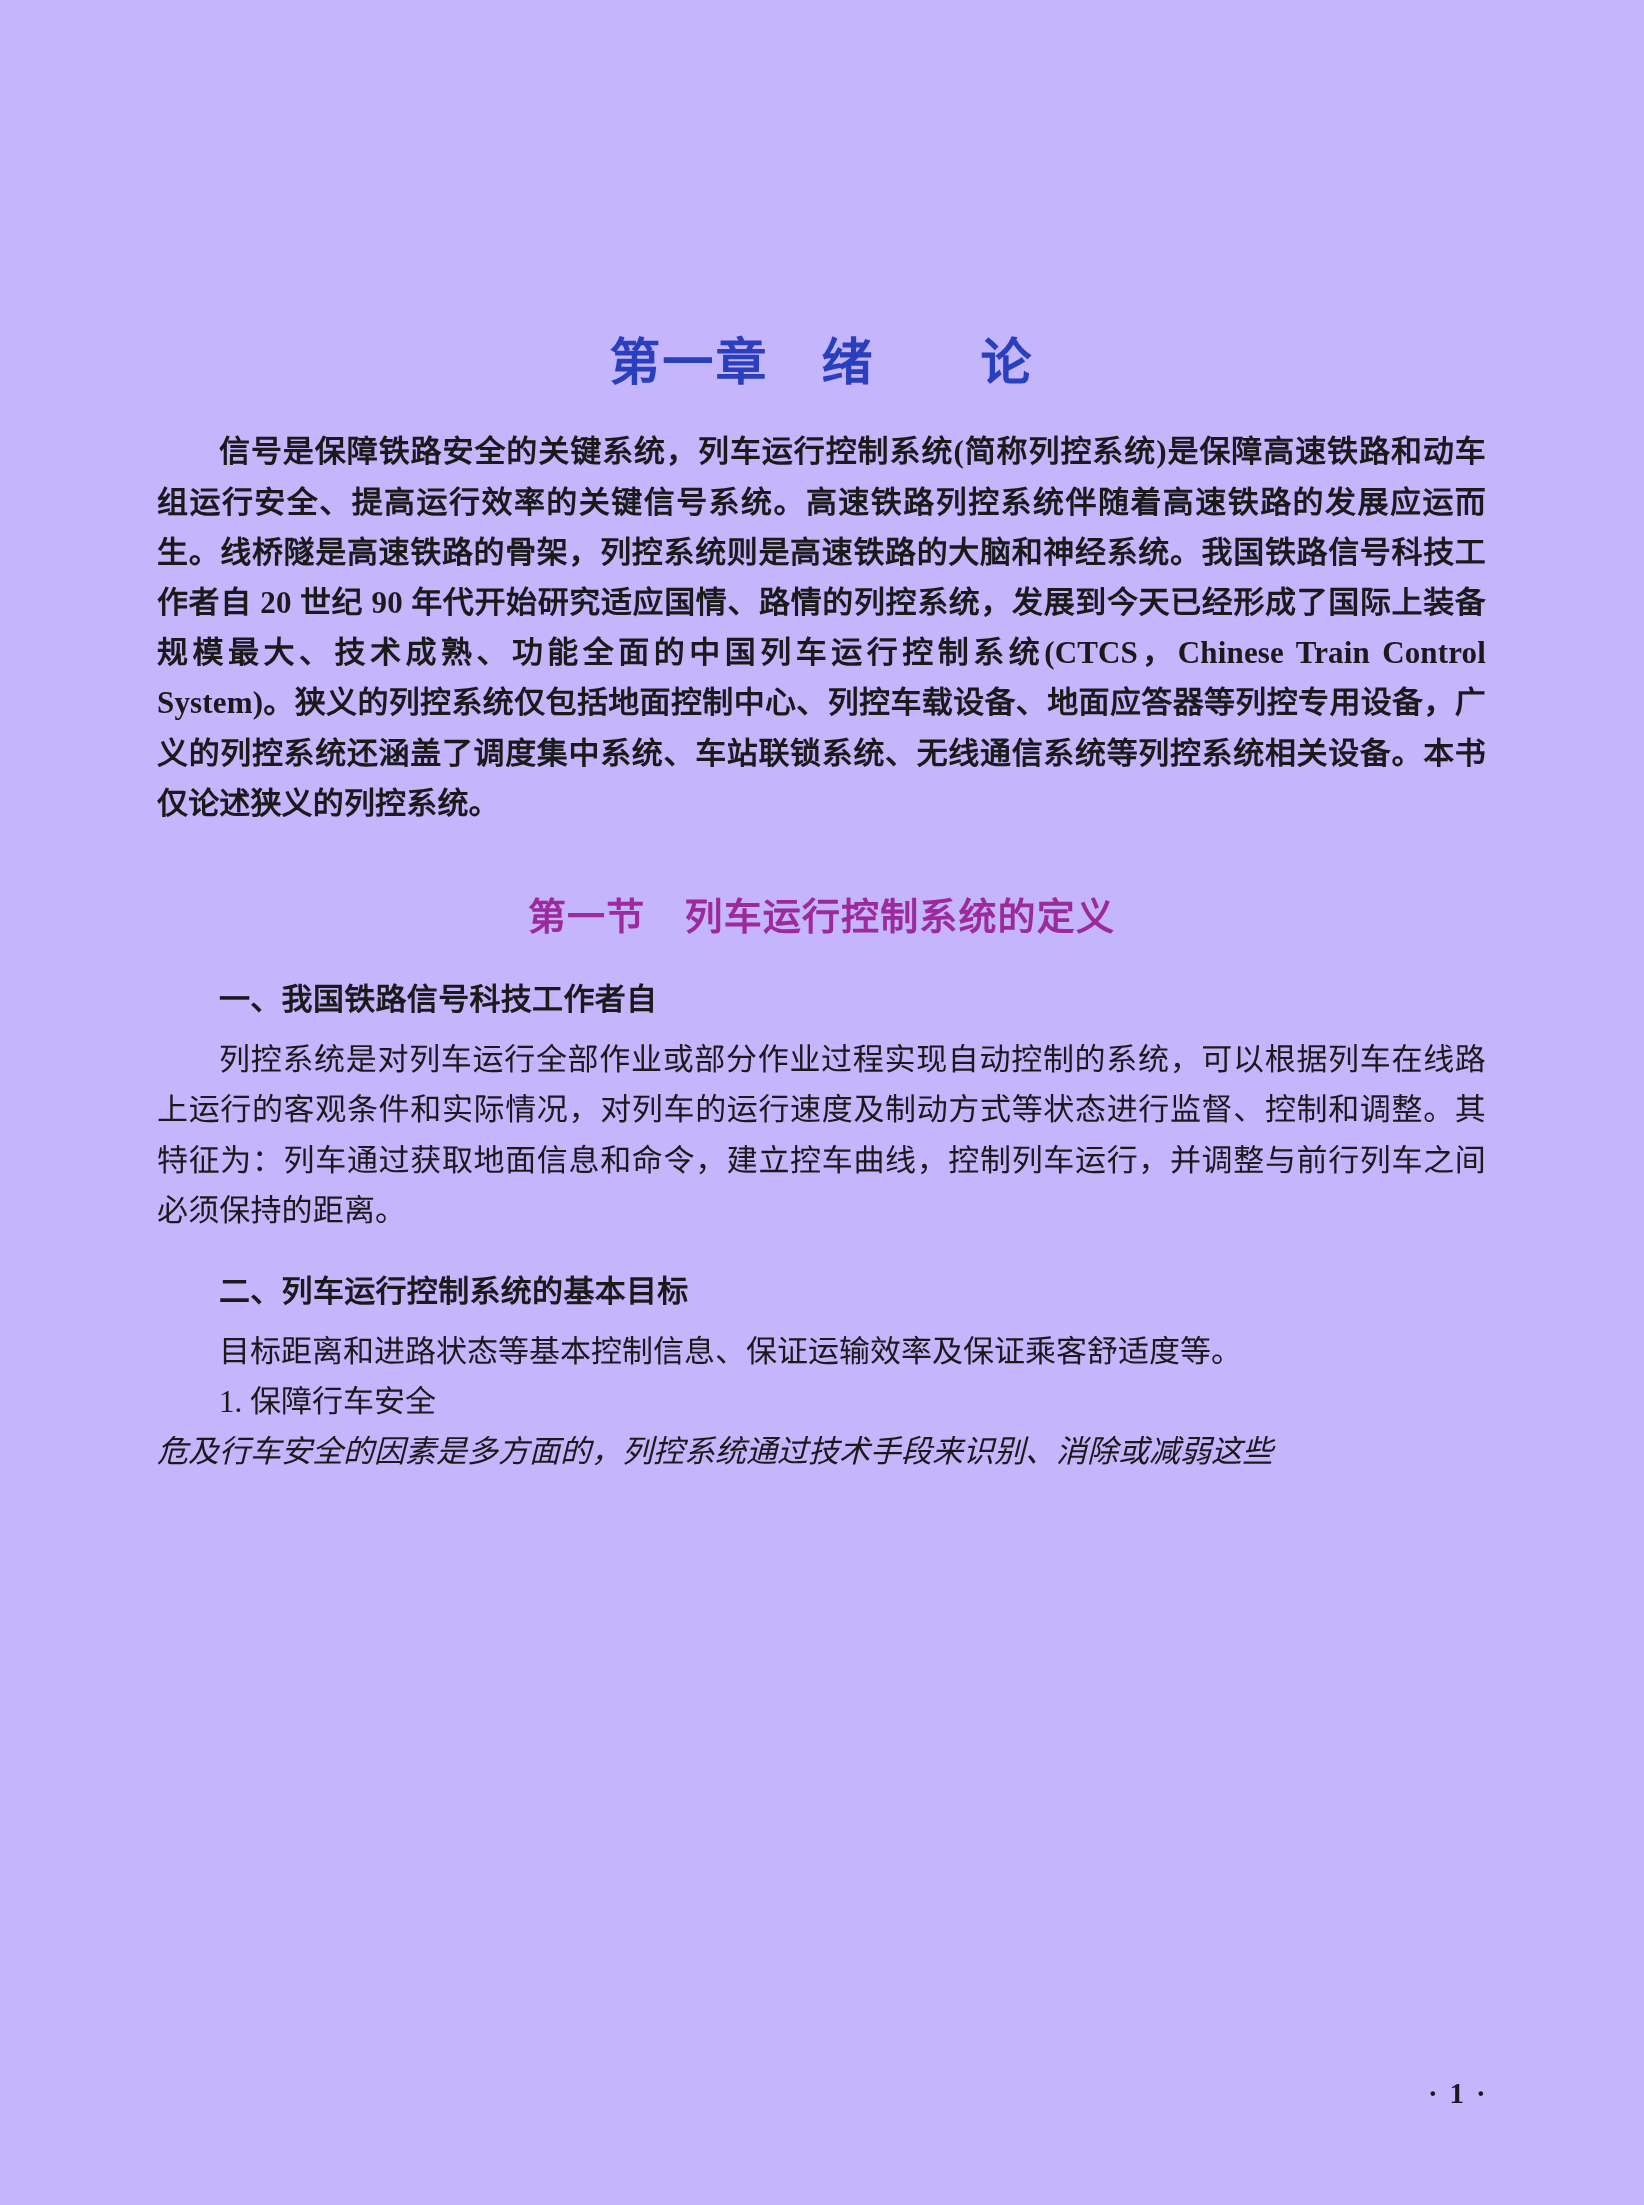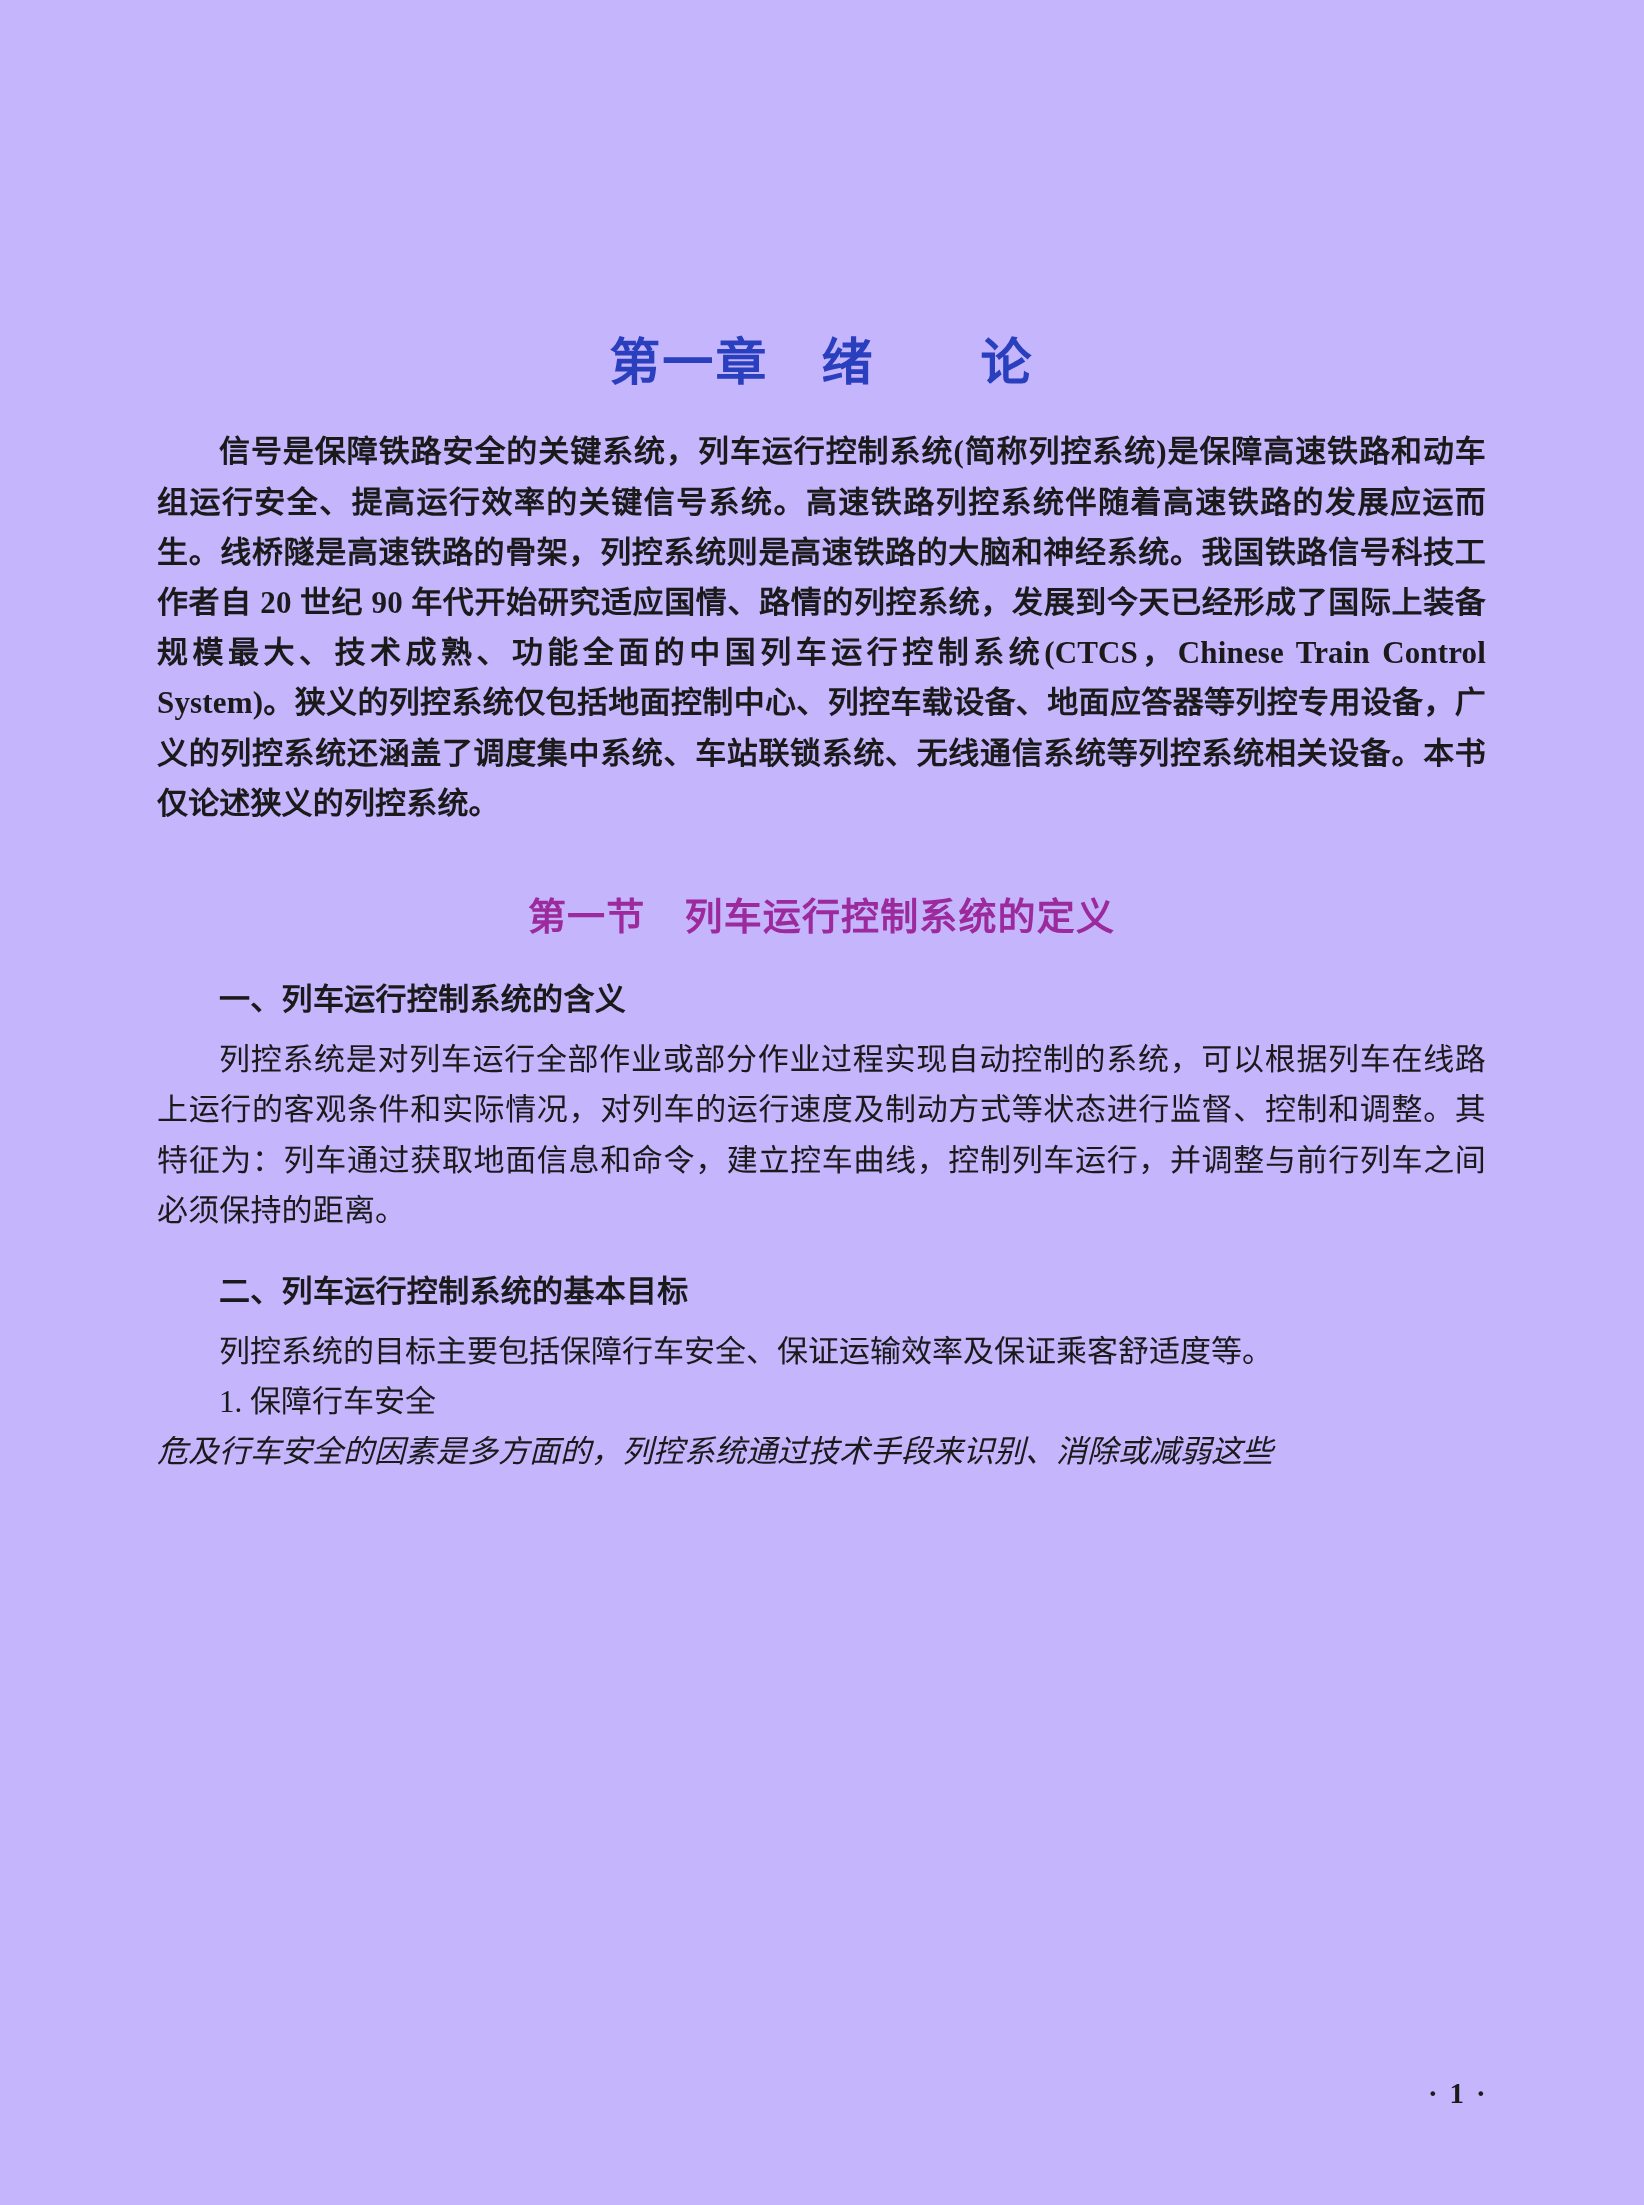--- a/index.html
+++ b/index.html
@@ -110,27 +110,27 @@
   <div class="content">
 
     <h1 class="chapter-title">第一章　绪　　论</h1>
 
     <div class="para-block">
       <p class="body">信号是保障铁路安全的关键系统，列车运行控制系统(简称列控系统)是保障高速铁路和动车组运行安全、提高运行效率的关键信号系统。高速铁路列控系统伴随着高速铁路的发展应运而生。线桥隧是高速铁路的骨架，列控系统则是高速铁路的大脑和神经系统。我国铁路信号科技工作者自 20 世纪 90 年代开始研究适应国情、路情的列控系统，发展到今天已经形成了国际上装备规模最大、技术成熟、功能全面的中国列车运行控制系统(CTCS，Chinese Train Control System)。狭义的列控系统仅包括地面控制中心、列控车载设备、地面应答器等列控专用设备，广义的列控系统还涵盖了调度集中系统、车站联锁系统、无线通信系统等列控系统相关设备。本书仅论述狭义的列控系统。</p>
     </div>
 
     <h2 class="section-heading">第一节　列车运行控制系统的定义</h2>
 
-    <h3 class="sub-heading">一、列车运行控制系统的含义</h3>
+    <h3 class="sub-heading">一、我国铁路信号科技工作者自</h3>
 
     <p class="body">列控系统是对列车运行全部作业或部分作业过程实现自动控制的系统，可以根据列车在线路上运行的客观条件和实际情况，对列车的运行速度及制动方式等状态进行监督、控制和调整。其特征为：列车通过获取地面信息和命令，建立控车曲线，控制列车运行，并调整与前行列车之间必须保持的距离。</p>
 
     <h3 class="sub-heading">二、列车运行控制系统的基本目标</h3>
 
-    <p class="plain-line">列控系统的目标主要包括保障行车安全、保证运输效率及保证乘客舒适度等。</p>
+    <p class="plain-line">目标距离和进路状态等基本控制信息、保证运输效率及保证乘客舒适度等。</p>
     <p class="plain-line">1. 保障行车安全</p>
     <p class="plain-line noindent">危及行车安全的因素是多方面的，列控系统通过技术手段来识别、消除或减弱这些</p>
 
   </div>
 
   <div class="page-number">· 1 ·</div>
 </div>
 
 
 </body></html>

